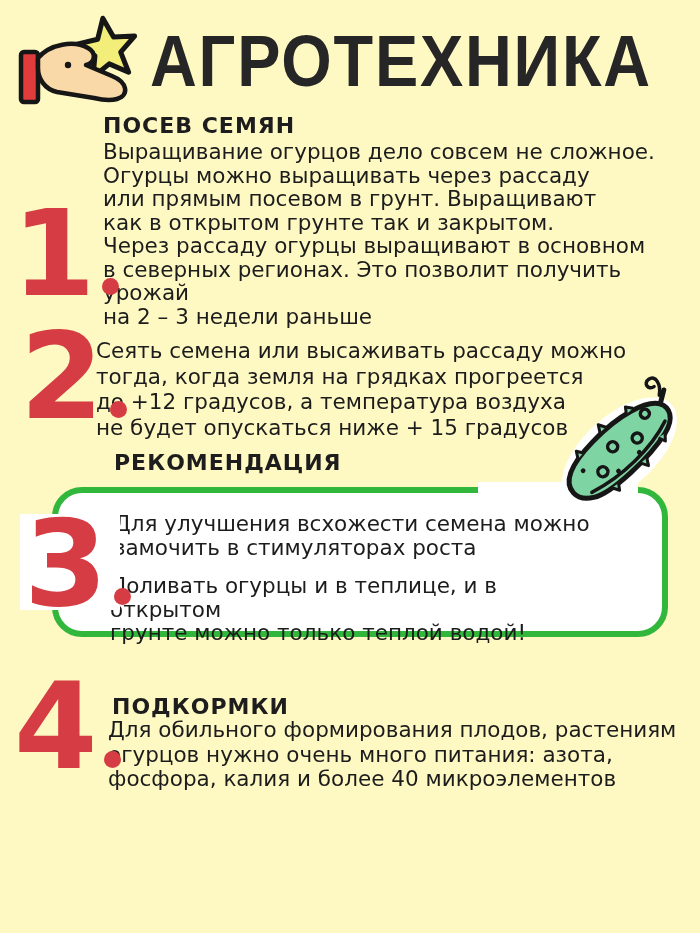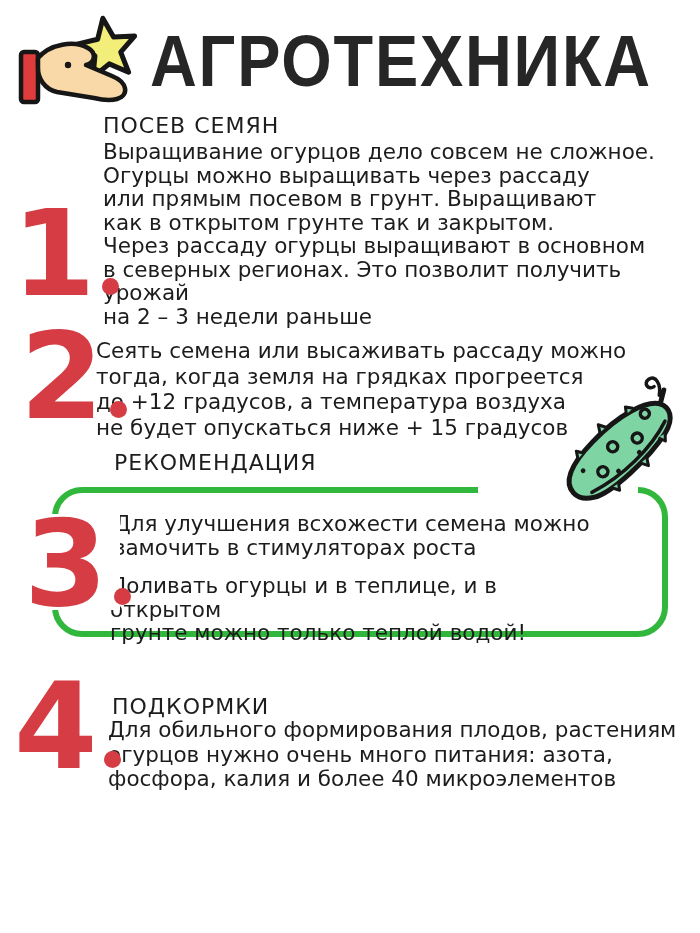--- a/index.html
+++ b/index.html
@@ -1,19 +1,19 @@
 <!DOCTYPE html>
 <html><head>
 <meta charset="utf-8">
 <style>
   html,body{margin:0;padding:0;background:#888;}
   .page{
     position:relative;
     width:700px;height:933px;
-    background:#ffffff;
+    background:#fef9c3;
     font-family:"DejaVu Sans","Liberation Sans",sans-serif;
     color:#1f1f1f;
     overflow:hidden;
   }
   .abs{position:absolute;}
 
   
   .title{
     left:150px;top:20px;
     font-size:72px;
@@ -23,21 +23,21 @@
     color:#262626;
     transform:scaleX(.90);
     transform-origin:left top;
     white-space:nowrap;
   }
 
   
   .sec-heading{
     font-size:22px;
     letter-spacing:1px;
-    font-weight:400;
+    font-weight:700;
     color:#1d1d1d;
     white-space:nowrap;
   }
 
   
   .body-text{
     font-size:21.5px;
     line-height:23.5px;
     white-space:pre-line;
     color:#1c1c1c;

